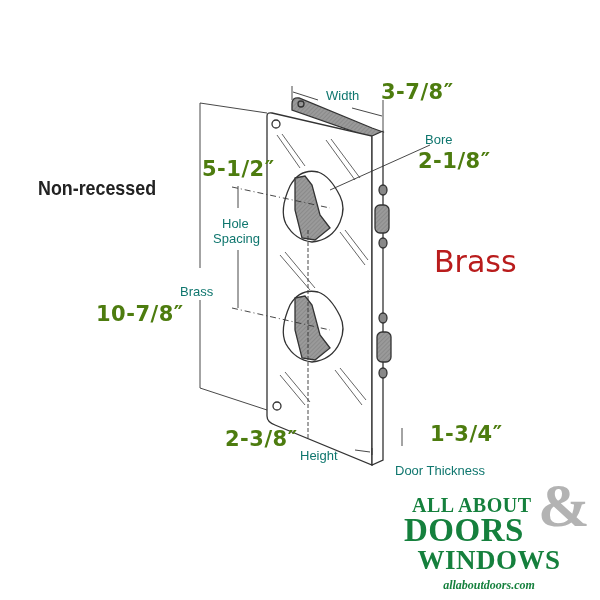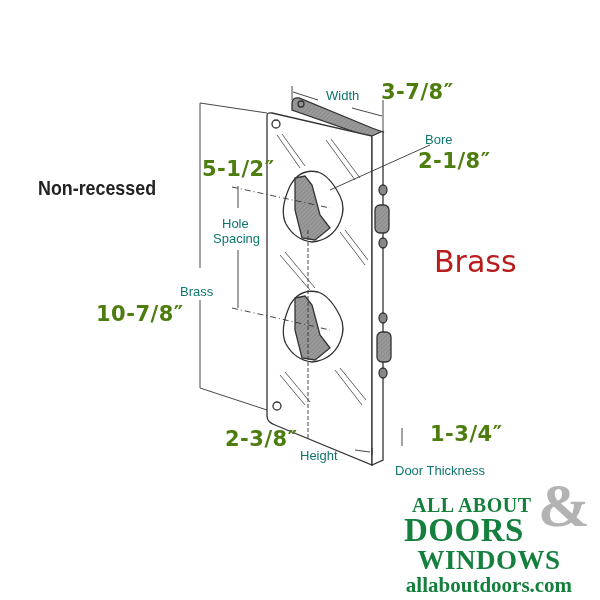--- a/index.html
+++ b/index.html
@@ -7,21 +7,21 @@
   svg.diagram { position:absolute; left:0; top:0; }
   .lbl { position:absolute; white-space:nowrap; }
   .small { font-size:13px; color:#0f766e; font-family:"Liberation Sans", sans-serif; line-height:15px; }
   .dim { font-size:21px; font-weight:bold; color:#4d7c0f; font-family:"DejaVu Sans", sans-serif; letter-spacing:0.5px; }
   .title { font-size:21px; font-weight:bold; color:#222; font-family:"Liberation Sans", sans-serif; transform:scaleX(0.85); transform-origin:left top; }
   .brass { font-size:30px; font-weight:normal; color:#b91c1c; font-family:"DejaVu Sans", sans-serif; }
   .logo { position:absolute; left:404px; top:495px; width:170px; text-align:center; font-family:"Liberation Serif", serif; font-weight:bold; color:#15803d; }
   .logo .l1 { font-size:20px; line-height:20px; letter-spacing:0.5px; }
   .logo .l2 { font-size:33px; line-height:30px; letter-spacing:0.5px; }
   .logo .l3 { font-size:27px; line-height:30px; letter-spacing:0.5px; }
-  .logo .l4 { font-size:21px; line-height:20px; }
+  .logo .l4 { font-size:12px; line-height:20px;font-style:italic; }
   .amp { position:absolute; left:538px; top:470px; font-family:"Liberation Serif", serif; font-weight:bold; font-size:62px; color:#b3b3b3; }
 </style>
 </head>
 <body>
 
 <div class="canvas">
   <svg class="diagram" width="600" height="600" viewBox="0 0 600 600">
     <defs>
       <pattern id="hatch" width="3" height="3" patternUnits="userSpaceOnUse" patternTransform="rotate(45)">
         <rect width="3" height="3" fill="#9a9a9a"></rect>

